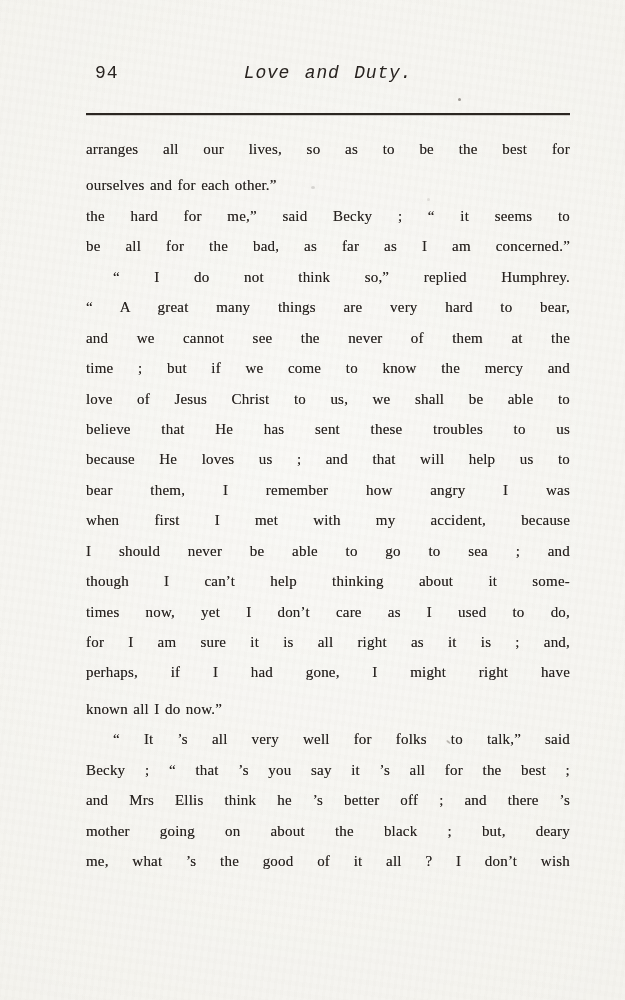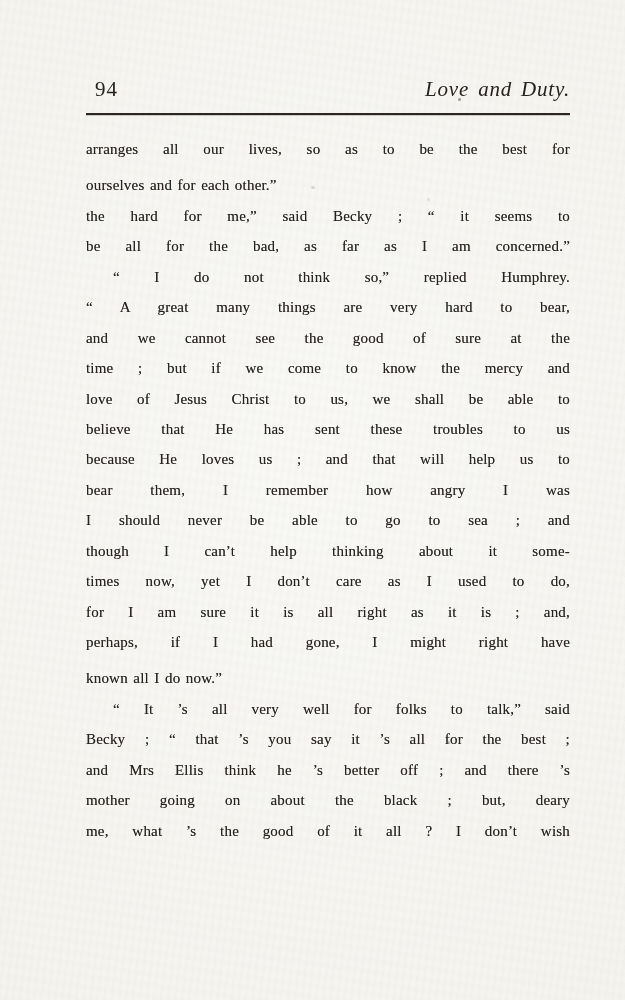--- a/index.html
+++ b/index.html
@@ -22,39 +22,40 @@
   .texture {
     position: absolute;
     inset: 0;
     background:
       repeating-linear-gradient(97deg, rgba(120,110,95,0.016) 0 3px, rgba(255,255,255,0.016) 3px 7px),
       repeating-linear-gradient(8deg, rgba(120,110,95,0.012) 0 5px, rgba(255,255,255,0.012) 5px 11px);
     pointer-events: none;
   }
   .header {
     position: absolute;
-    top: 78px;
+    top: 62px;
     left: 86px;
     width: 484px;
     height: 26px;
     line-height: 22px;
-    font-size: 21px;
+    font-size: 18px;
+    font-family: Liberation Mono, monospace;
   }
   .pagenum {
     position: absolute;
     left: 9px;
     top: 0;
     letter-spacing: 1px;
   }
   .running-title {
     position: absolute;
     left: 0;
     top: 0;
     width: 100%;
-    text-align: right;
+    text-align: center;
     font-style: italic;
     letter-spacing: 0.8px;
     word-spacing: 3px;
   }
   .rule {
     position: absolute;
     top: 113px;
     left: 86px;
     width: 484px;
     height: 2px;
@@ -109,26 +110,27 @@
 
   <div class="rule"></div>
 
   <div class="body-text">
       <div class="line">arranges all our lives, so as to be the best for</div>
       <div class="line nojust">ourselves and for each other.”</div>
       <div class="line">the hard for me,” said Becky ; “ it seems to</div>
       <div class="line">be all for the bad, as far as I am concerned.”</div>
       <div class="line indent">“ I do not think so,” replied Humphrey.</div>
       <div class="line">“ A great many things are very hard to bear,</div>
-      <div class="line">and we cannot see the good of sure at the</div>
+      <div class="line">and we cannot see the never of them at the</div>
       <div class="line">time ; but if we come to know the mercy and</div>
       <div class="line">love of Jesus Christ to us, we shall be able to</div>
       <div class="line">believe that He has sent these troubles to us</div>
       <div class="line">because He loves us ; and that will help us to</div>
       <div class="line">bear them, I remember how angry I was</div>
+      <div class="line">when first I met with my accident, because</div>
       <div class="line">I should never be able to go to sea ; and</div>
       <div class="line">though I can’t help thinking about it some-</div>
       <div class="line">times now, yet I don’t care as I used to do,</div>
       <div class="line">for I am sure it is all right as it is ; and,</div>
       <div class="line">perhaps, if I had gone, I might right have</div>
       <div class="line nojust">known all I do now.”</div>
       <div class="line indent">“ It ’s all very well for folks to talk,” said</div>
       <div class="line">Becky ; “ that ’s you say it ’s all for the best ;</div>
       <div class="line">and Mrs Ellis think he ’s better off ; and there ’s</div>
       <div class="line">mother going on about the black ; but, deary</div>

